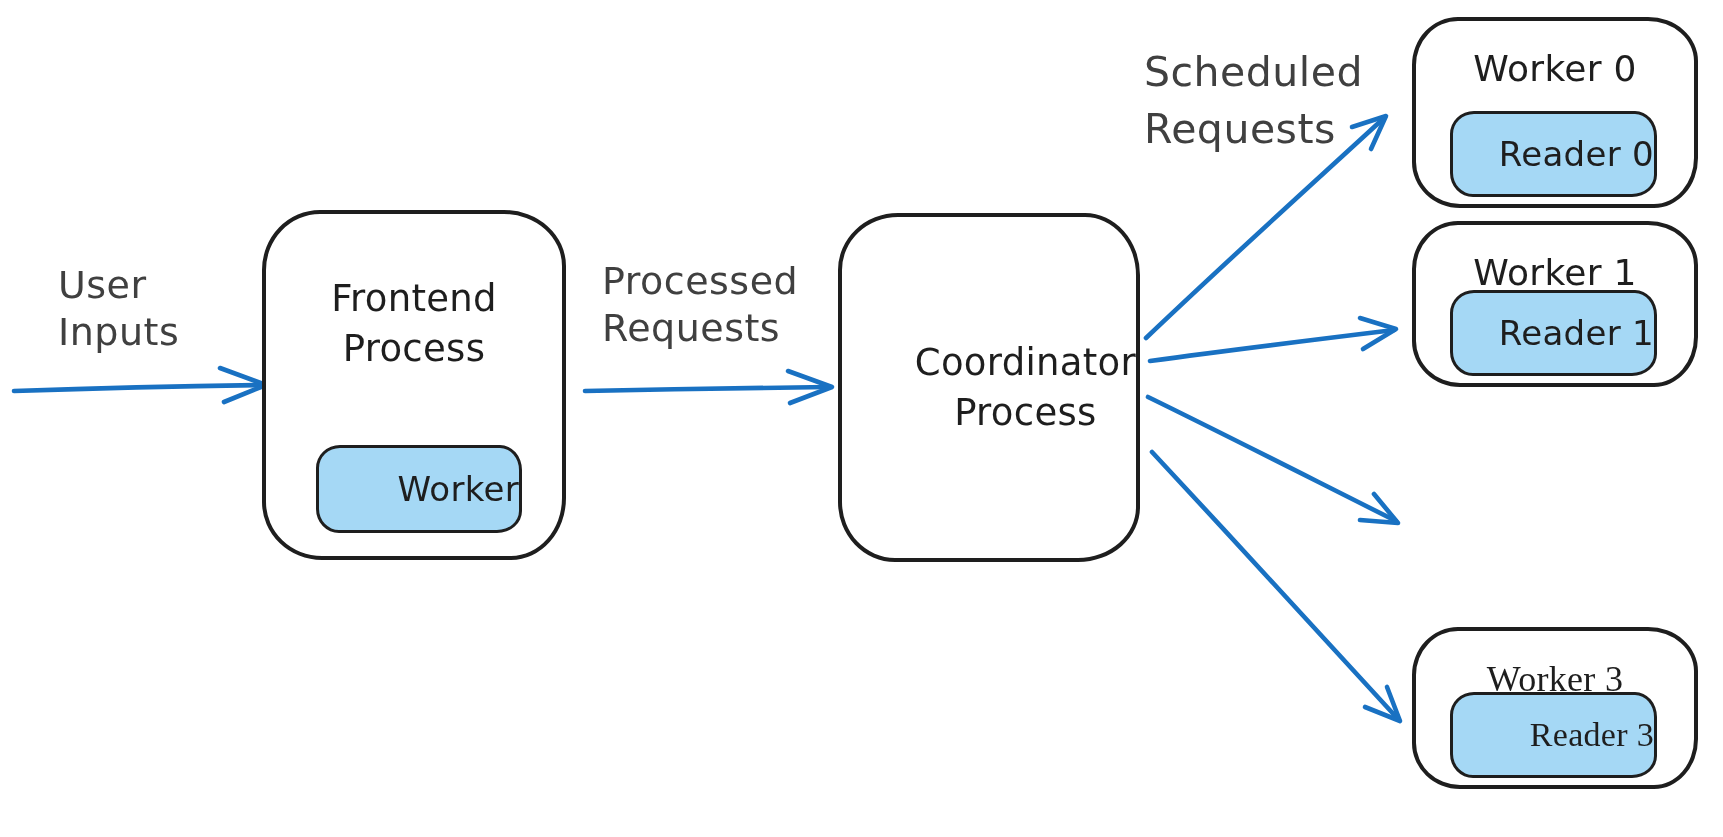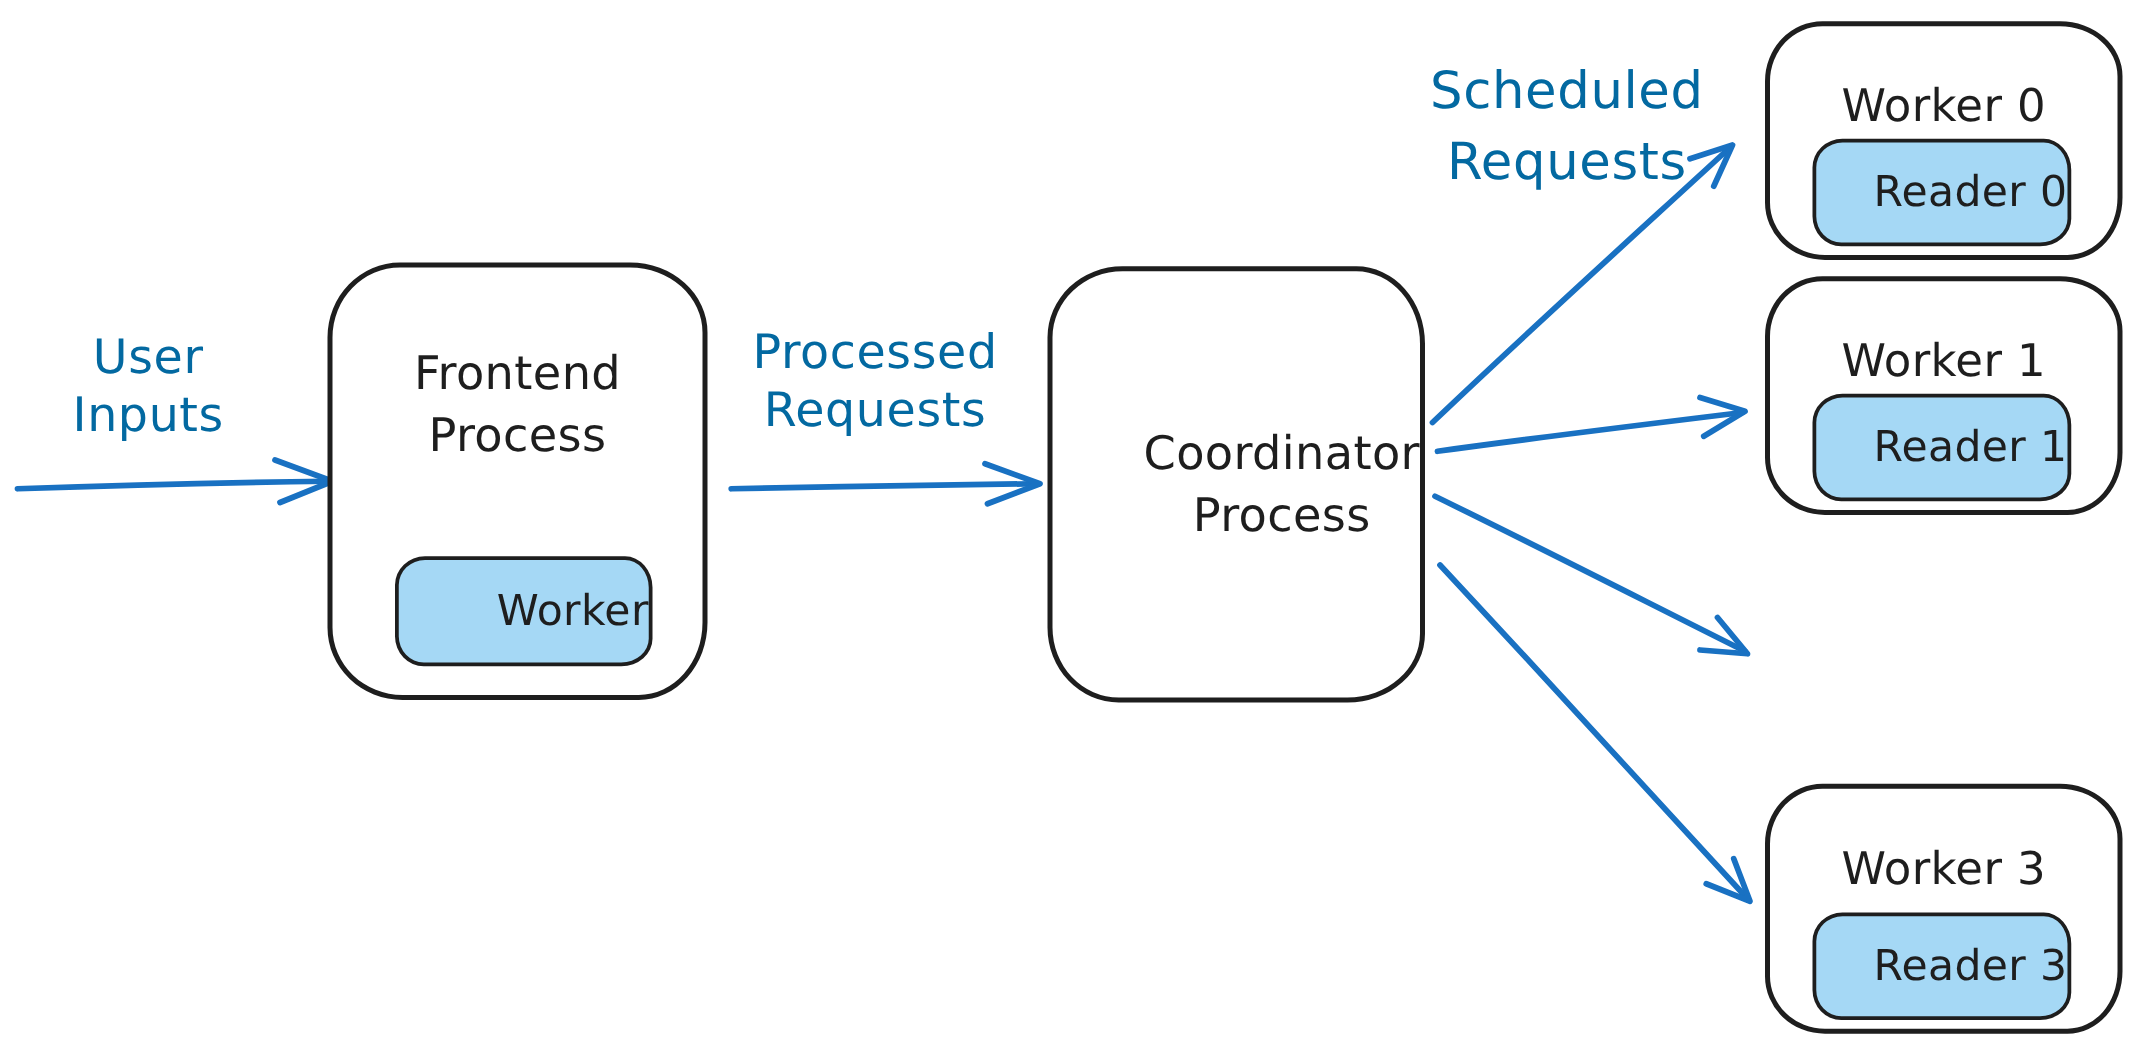--- a/index.html
+++ b/index.html
@@ -21,26 +21,25 @@
   }
   .arrows-layer path, .arrows-layer polyline {
     fill: none;
     stroke: #1971c2;
     stroke-width: 4.6;
     stroke-linecap: round;
     stroke-linejoin: round;
   }
   .flow-label {
     position: absolute;
-    color: #0369a1;
+    color: #404040;
     font-size: 38px;
     line-height: 1.24;
     white-space: pre-line;
     letter-spacing: 0.5px;
-    text-align: center;
   }
   .flow-label.scheduled { font-size: 41px; line-height: 1.38; }
   .node {
     position: absolute;
     background: #ffffff;
     border: 4px solid #1e1e1e;
   }
   .node-title {
     text-align: center;
     font-size: 37px;
@@ -65,25 +64,25 @@
     border-radius: 24px 22px 25px 23px / 23px 25px 22px 24px;
     display: flex; align-items: center; justify-content: flex-end;
     font-size: 34px;
     letter-spacing: 0.3px;
   }
   .writer-chip { left: 50px; top: 231px; width: 206px; height: 88px; }
   .worker-node {
     left: 1412px; width: 286px;
     border-radius: 46px 50px 44px 48px / 48px 44px 50px 46px;
   }
-  .worker-node .node-title { margin-top: 41px; font-size: 36px; }
+  .worker-node .node-title { margin-top: 24px; font-size: 36px; }
   .worker-0 { top: 17px;  height: 191px; }
-  .worker-1 { top: 221px; height: 191px; }
+  .worker-1 { top: 221px; height: 166px; }
   .worker-2 { top: 424px; height: 190px; }
-  .worker-3 { top: 627px; height: 200px; }
+  .worker-3 { top: 627px; height: 162px; font-family: Liberation Serif, serif; }
   .reader-chip { left: 34px; bottom: 7px; width: 207px; height: 86px; }
 </style>
 </head>
 <body>
 
 <div class="canvas">
 
   <svg class="arrows-layer" viewBox="0 0 1723 837" xmlns="http://www.w3.org/2000/svg">
     <g>
       <path d="M14 391 C 100 388, 185 386, 262 385"></path>

